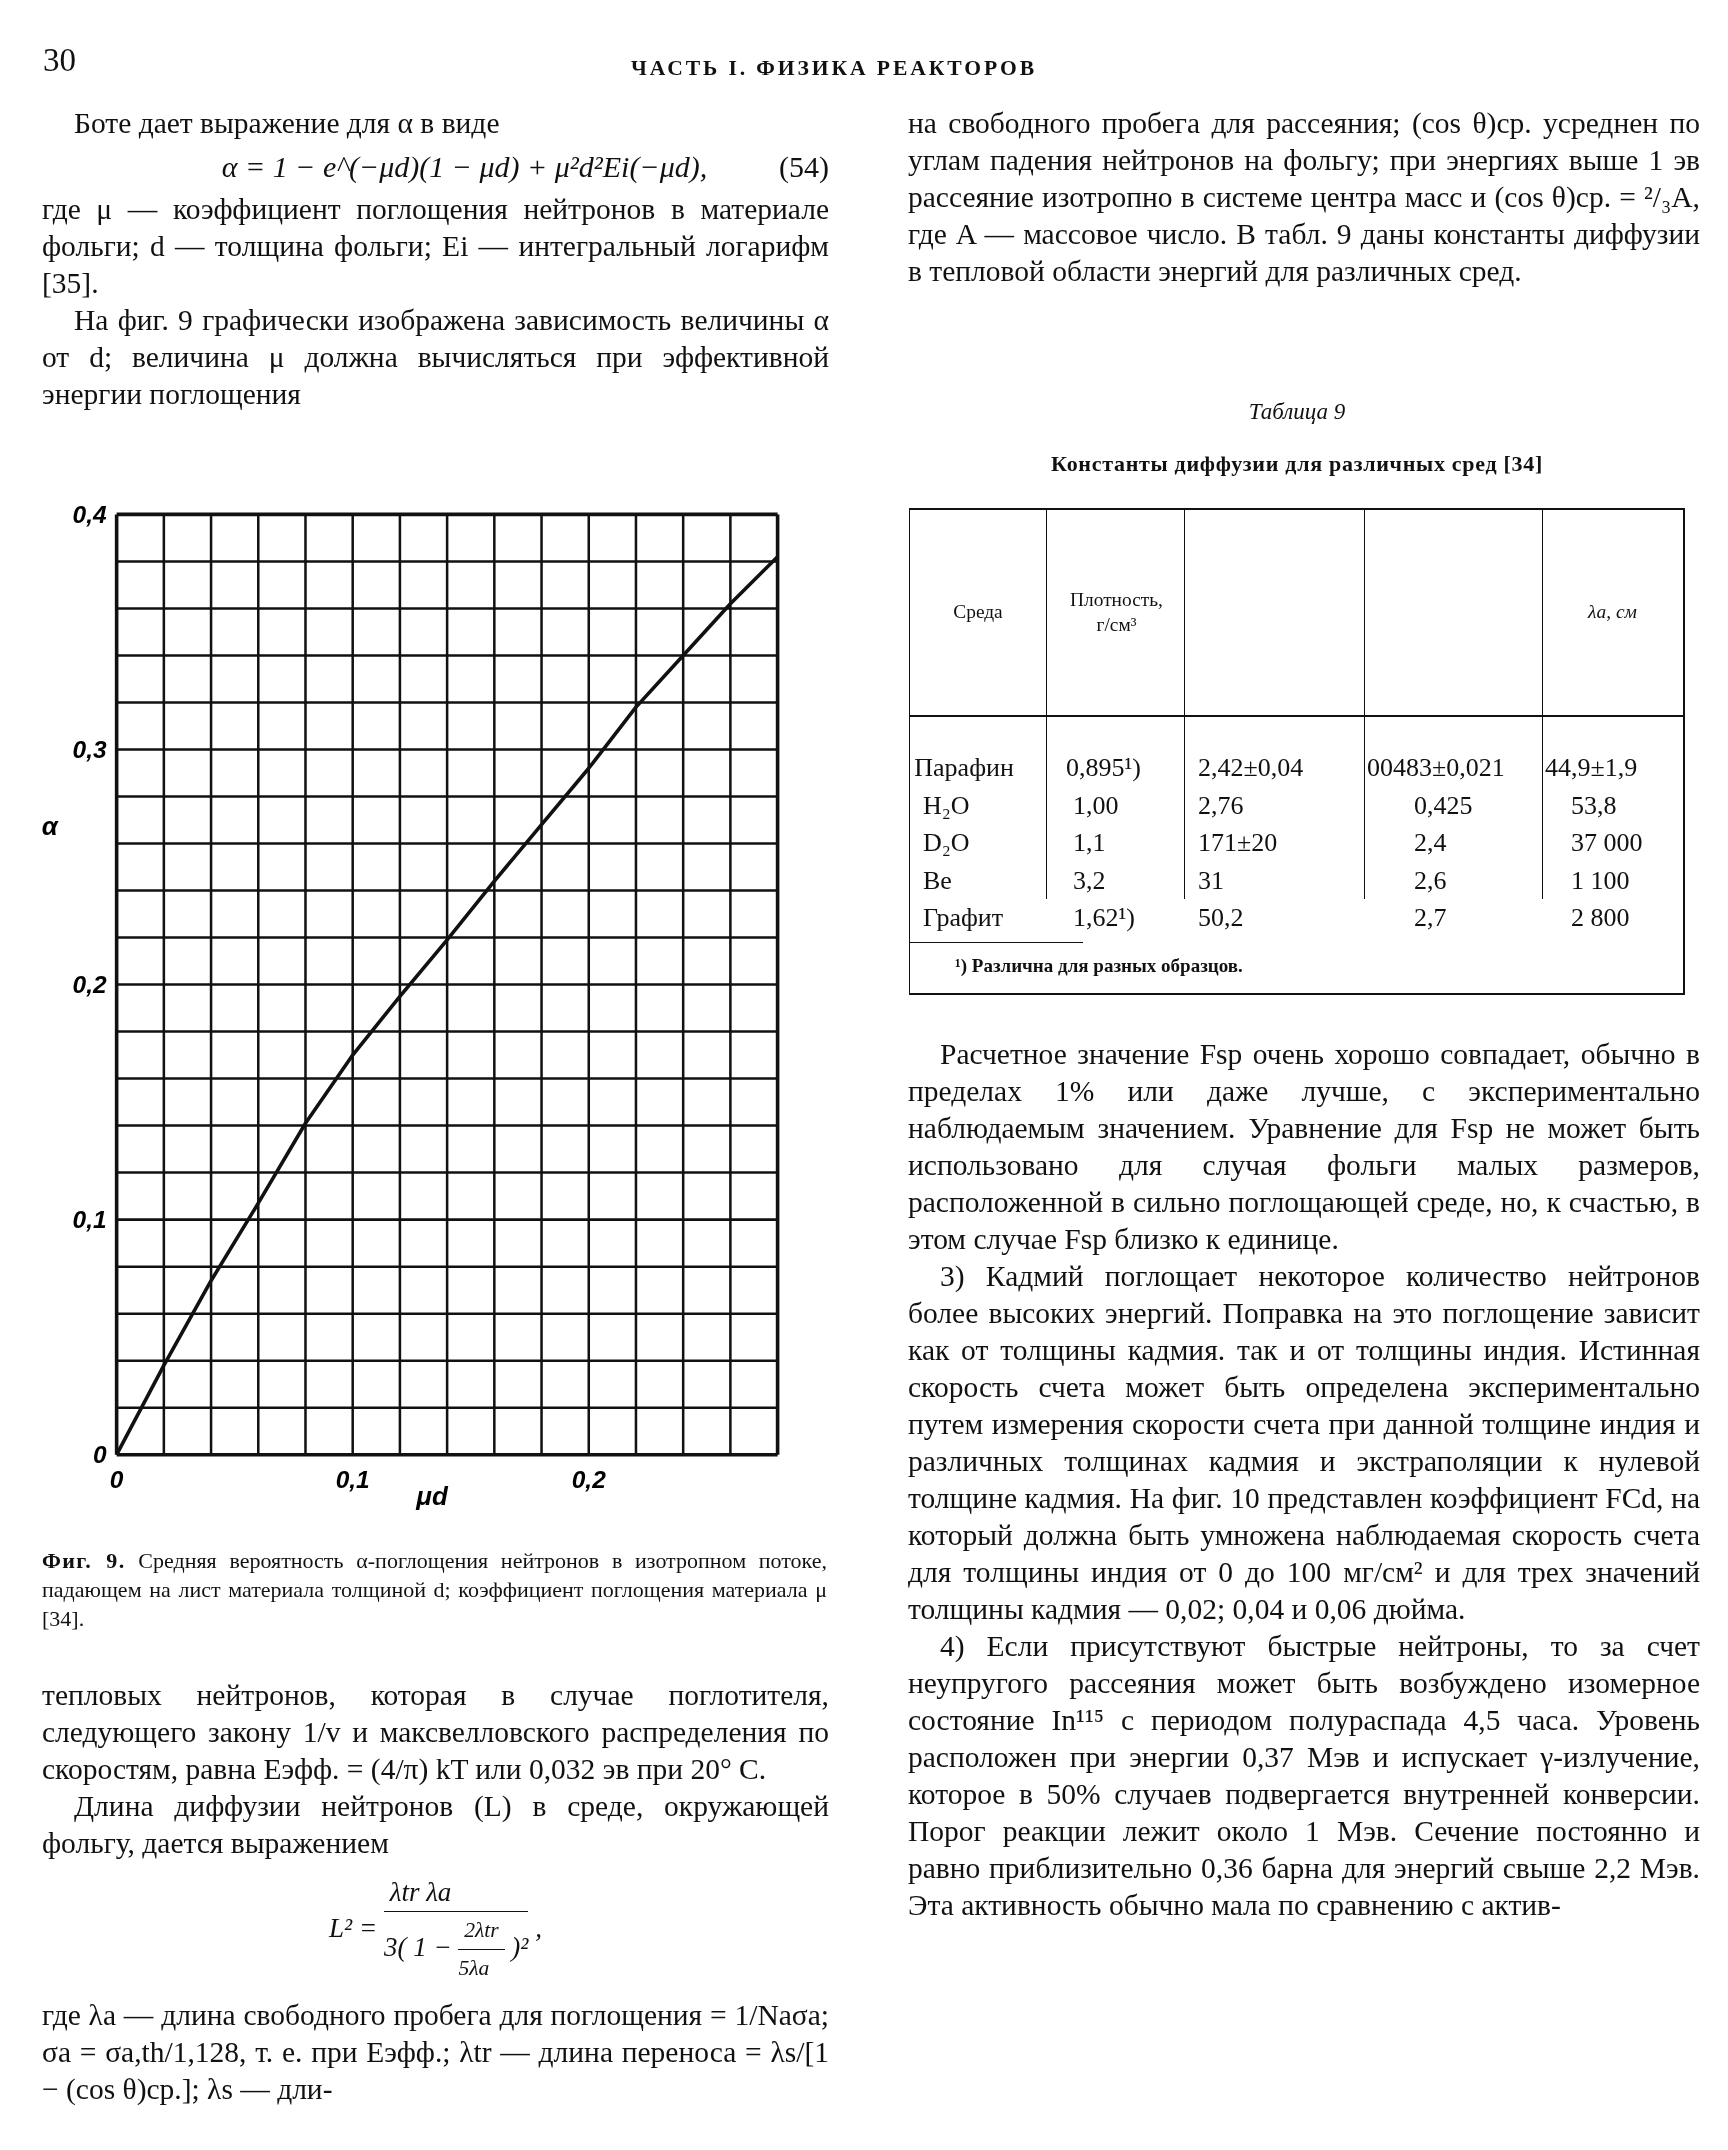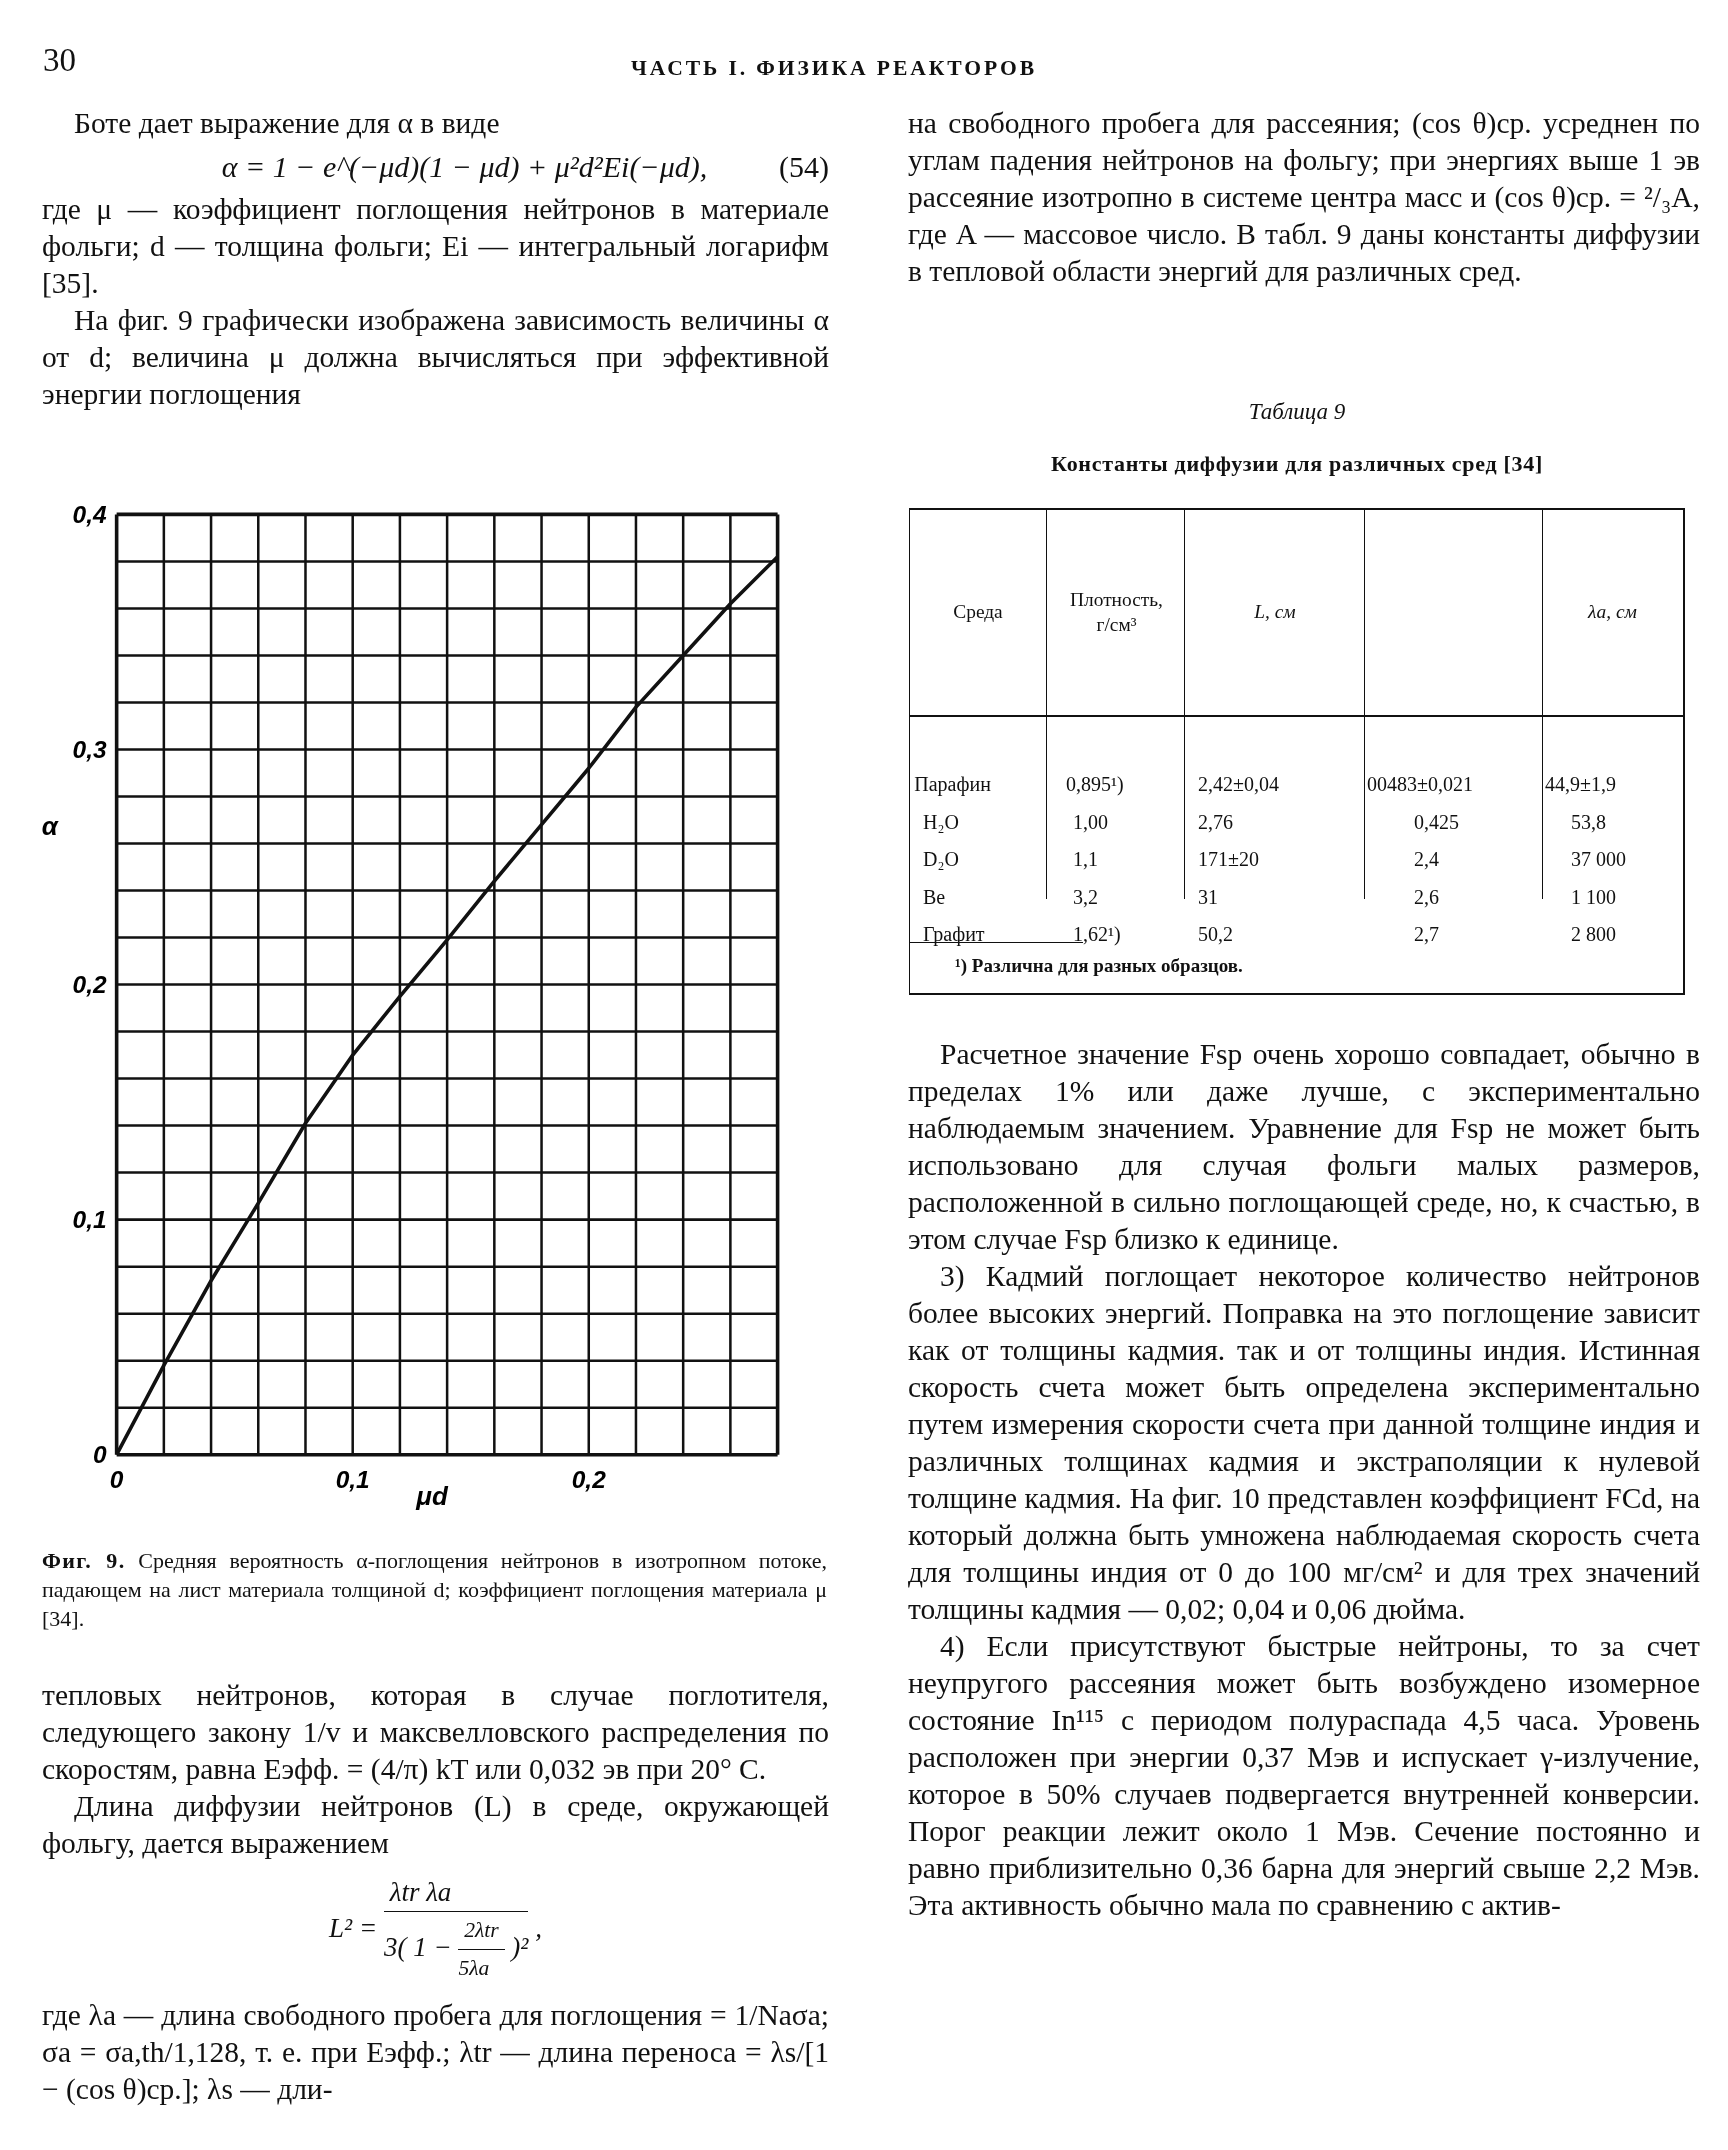--- a/index.html
+++ b/index.html
@@ -16,21 +16,21 @@
   .formula { text-align: center; font-style: italic; font-size: 30px; }
   .eqno { font-style: normal; }
   .fig-caption { left: 42px; top: 1546px; width: 785px; font-size: 22px; line-height: 29px; text-align: justify; }
   .fig-caption .lead { font-weight: bold; letter-spacing: 1.4px; }
   .table-caption { left: 908px; top: 399px; width: 778px; text-align: center; font-style: italic; font-size: 23px; }
   .table-title { left: 908px; top: 451px; width: 778px; text-align: center; font-weight: bold; font-size: 22px; letter-spacing: 0.7px; }
   .data-table { left: 909px; top: 508px; width: 773px; height: 483px; border: 2.2px solid #111; border-left-width: 1.4px; }
   .t-head { position: absolute; left: 0; top: 0; width: 100%; height: 205px; border-bottom: 2.2px solid #111; }
   .t-cell-h { position: absolute; top: 0; height: 205px; display: flex; align-items: center; justify-content: center; text-align: center; font-size: 19.4px; line-height: 24.5px; }
   .vline { position: absolute; width: 1.4px; background: #111; }
-  .t-row { position: absolute; left: 0; width: 100%; height: 36px; font-size: 20px; margin-top: 20px; }
+  .t-row { position: absolute; left: 0; width: 100%; height: 36px; font-size: 26px; }
   .t-row span { position: absolute; top: 0; white-space: nowrap; }
   .footnote-rule { position: absolute; left: 0; top: 422px; width: 173px; height: 1.4px; background: #111; }
   .footnote { position: absolute; left: 45px; top: 441px; font-size: 19px; font-weight: bold; }
   svg text { font-family: "Liberation Sans", "DejaVu Sans", sans-serif; }
   .frac { display: inline-block; vertical-align: middle; text-align: left; }
   .frac .num { display: block; border-bottom: 1.4px solid #111; padding: 0 5.8px; }
   .frac .den { display: block; }
 </style>
 </head>
 <body>
@@ -150,21 +150,20 @@
   <p>на свободного пробега для рассеяния; (cos θ)ср. усреднен по углам падения нейтронов на фольгу; при энергиях выше 1 эв рассеяние изотропно в системе центра масс и (cos θ)ср. = ²/₃A, где A — массовое число. В табл. 9 даны константы диффузии в тепловой области энергий для различных сред.</p>
 </div>
 
 <div class="abs table-caption">Таблица 9</div>
 <div class="abs table-title">Константы диффузии для различных сред [34]</div>
 
 <div class="abs data-table">
   <div class="t-head">
     <div class="t-cell-h" style="left:0; width:136px;">Среда</div>
     <div class="t-cell-h" style="left:138px; width:137px; padding:0 21.6px; box-sizing:border-box;">Плотность, г/см³</div>
-    <div class="t-cell-h" style="left:276px; width:178px; font-style:italic;">L, см</div>
     <div class="t-cell-h" style="left:634px; width:137px; font-style:italic;">λa, см</div>
   </div>
   <div class="vline" style="left:136px; top:0; height:389px;"></div>
   <div class="vline" style="left:274px; top:0; height:389px;"></div>
   <div class="vline" style="left:454px; top:0; height:389px;"></div>
   <div class="vline" style="left:632px; top:0; height:389px;"></div>
 
   <div id="table-body">
     <div class="t-row" style="top:243px;">
       <span style="left:4.3px;">Парафин</span>

